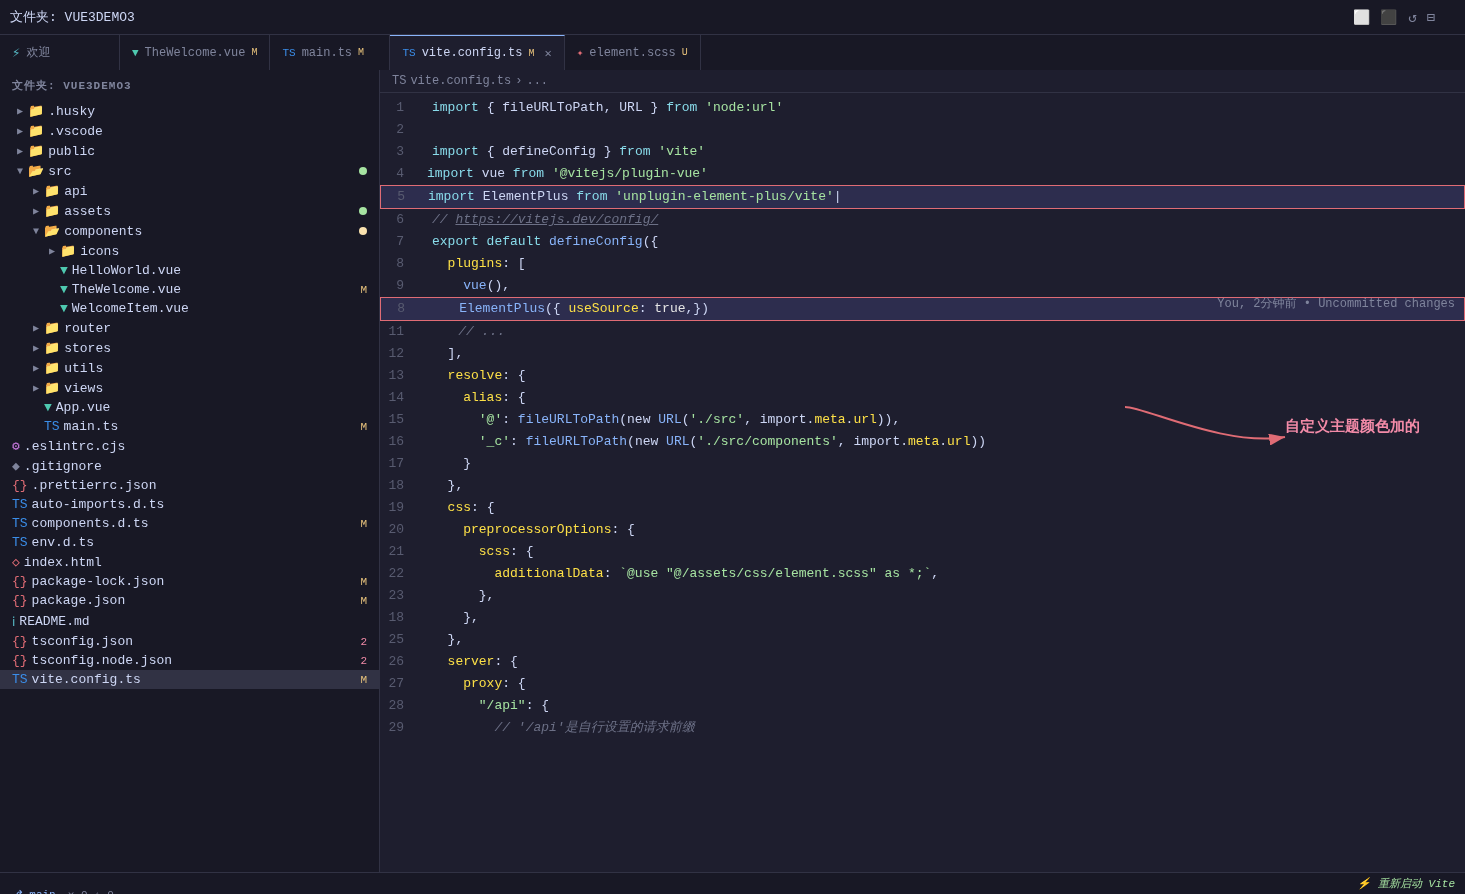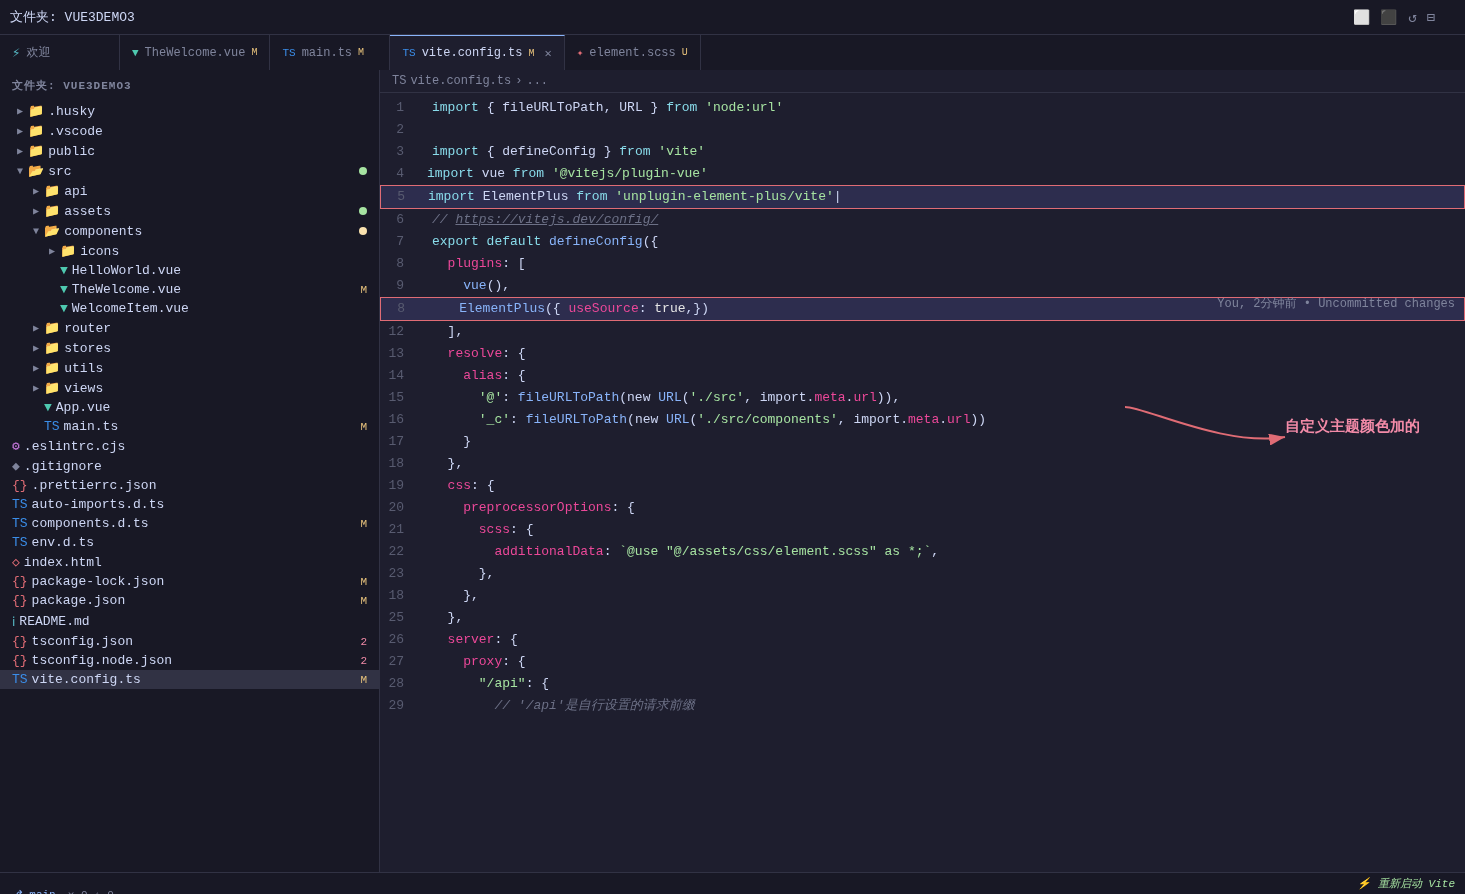--- a/index.html
+++ b/index.html
@@ -200,21 +200,21 @@
       font-size: 13px;
     }
     
     .kw { color: #89dceb; } 
     .str { color: #a6e3a1; }
     .str-blue { color: #89b4fa; }
     .op { color: #cdd6f4; }
     .cm { color: #6c7086; font-style: italic; }
     .cm-link { color: #6c7086; font-style: italic; text-decoration: underline; }
     .func { color: #89b4fa; }
-    .prop { color: #ec4899; margin-top: 33px; }
+    .prop { color: #fde047; margin-top: 33px; }
     .val-true { color: #e5e5e5; }
     .bracket { color: #cdd6f4; }
     .var-name { color: #cdd6f4; }
     .highlight-line {
       background: #2d2d4e;
       border: 1px solid #e06c75;
     }
     .highlight-line-10 {
       background: #2d2d4e;
       border: 1px solid #e06c75;
@@ -582,20 +582,25 @@
         <span class="line-gutter"></span>
         <span class="line-content">    <span class="func">vue</span><span class="bracket">()</span><span class="op">,</span></span>
       </div>
 
       <div class="code-line highlight-line-10">
         <span class="line-number">8</span>
         <span class="line-gutter modified"></span>
         <span class="line-content">    <span class="func">ElementPlus</span><span class="bracket">({</span> <span class="prop">useSource</span><span class="op">:</span> <span class="val-true">true</span><span class="op">,</span><span class="bracket">})</span></span>
       </div>
 
+      <div class="code-line">
+        <span class="line-number">11</span>
+        <span class="line-gutter" style="background:#4a9eff;width:3px;"></span>
+        <span class="line-content">    <span class="cm">// ...</span></span>
+      </div>
 
       <div class="code-line">
         <span class="line-number">12</span>
         <span class="line-gutter"></span>
         <span class="line-content">  <span class="bracket">],</span></span>
       </div>
 
       <div class="code-line">
         <span class="line-number">13</span>
         <span class="line-gutter"></span>

